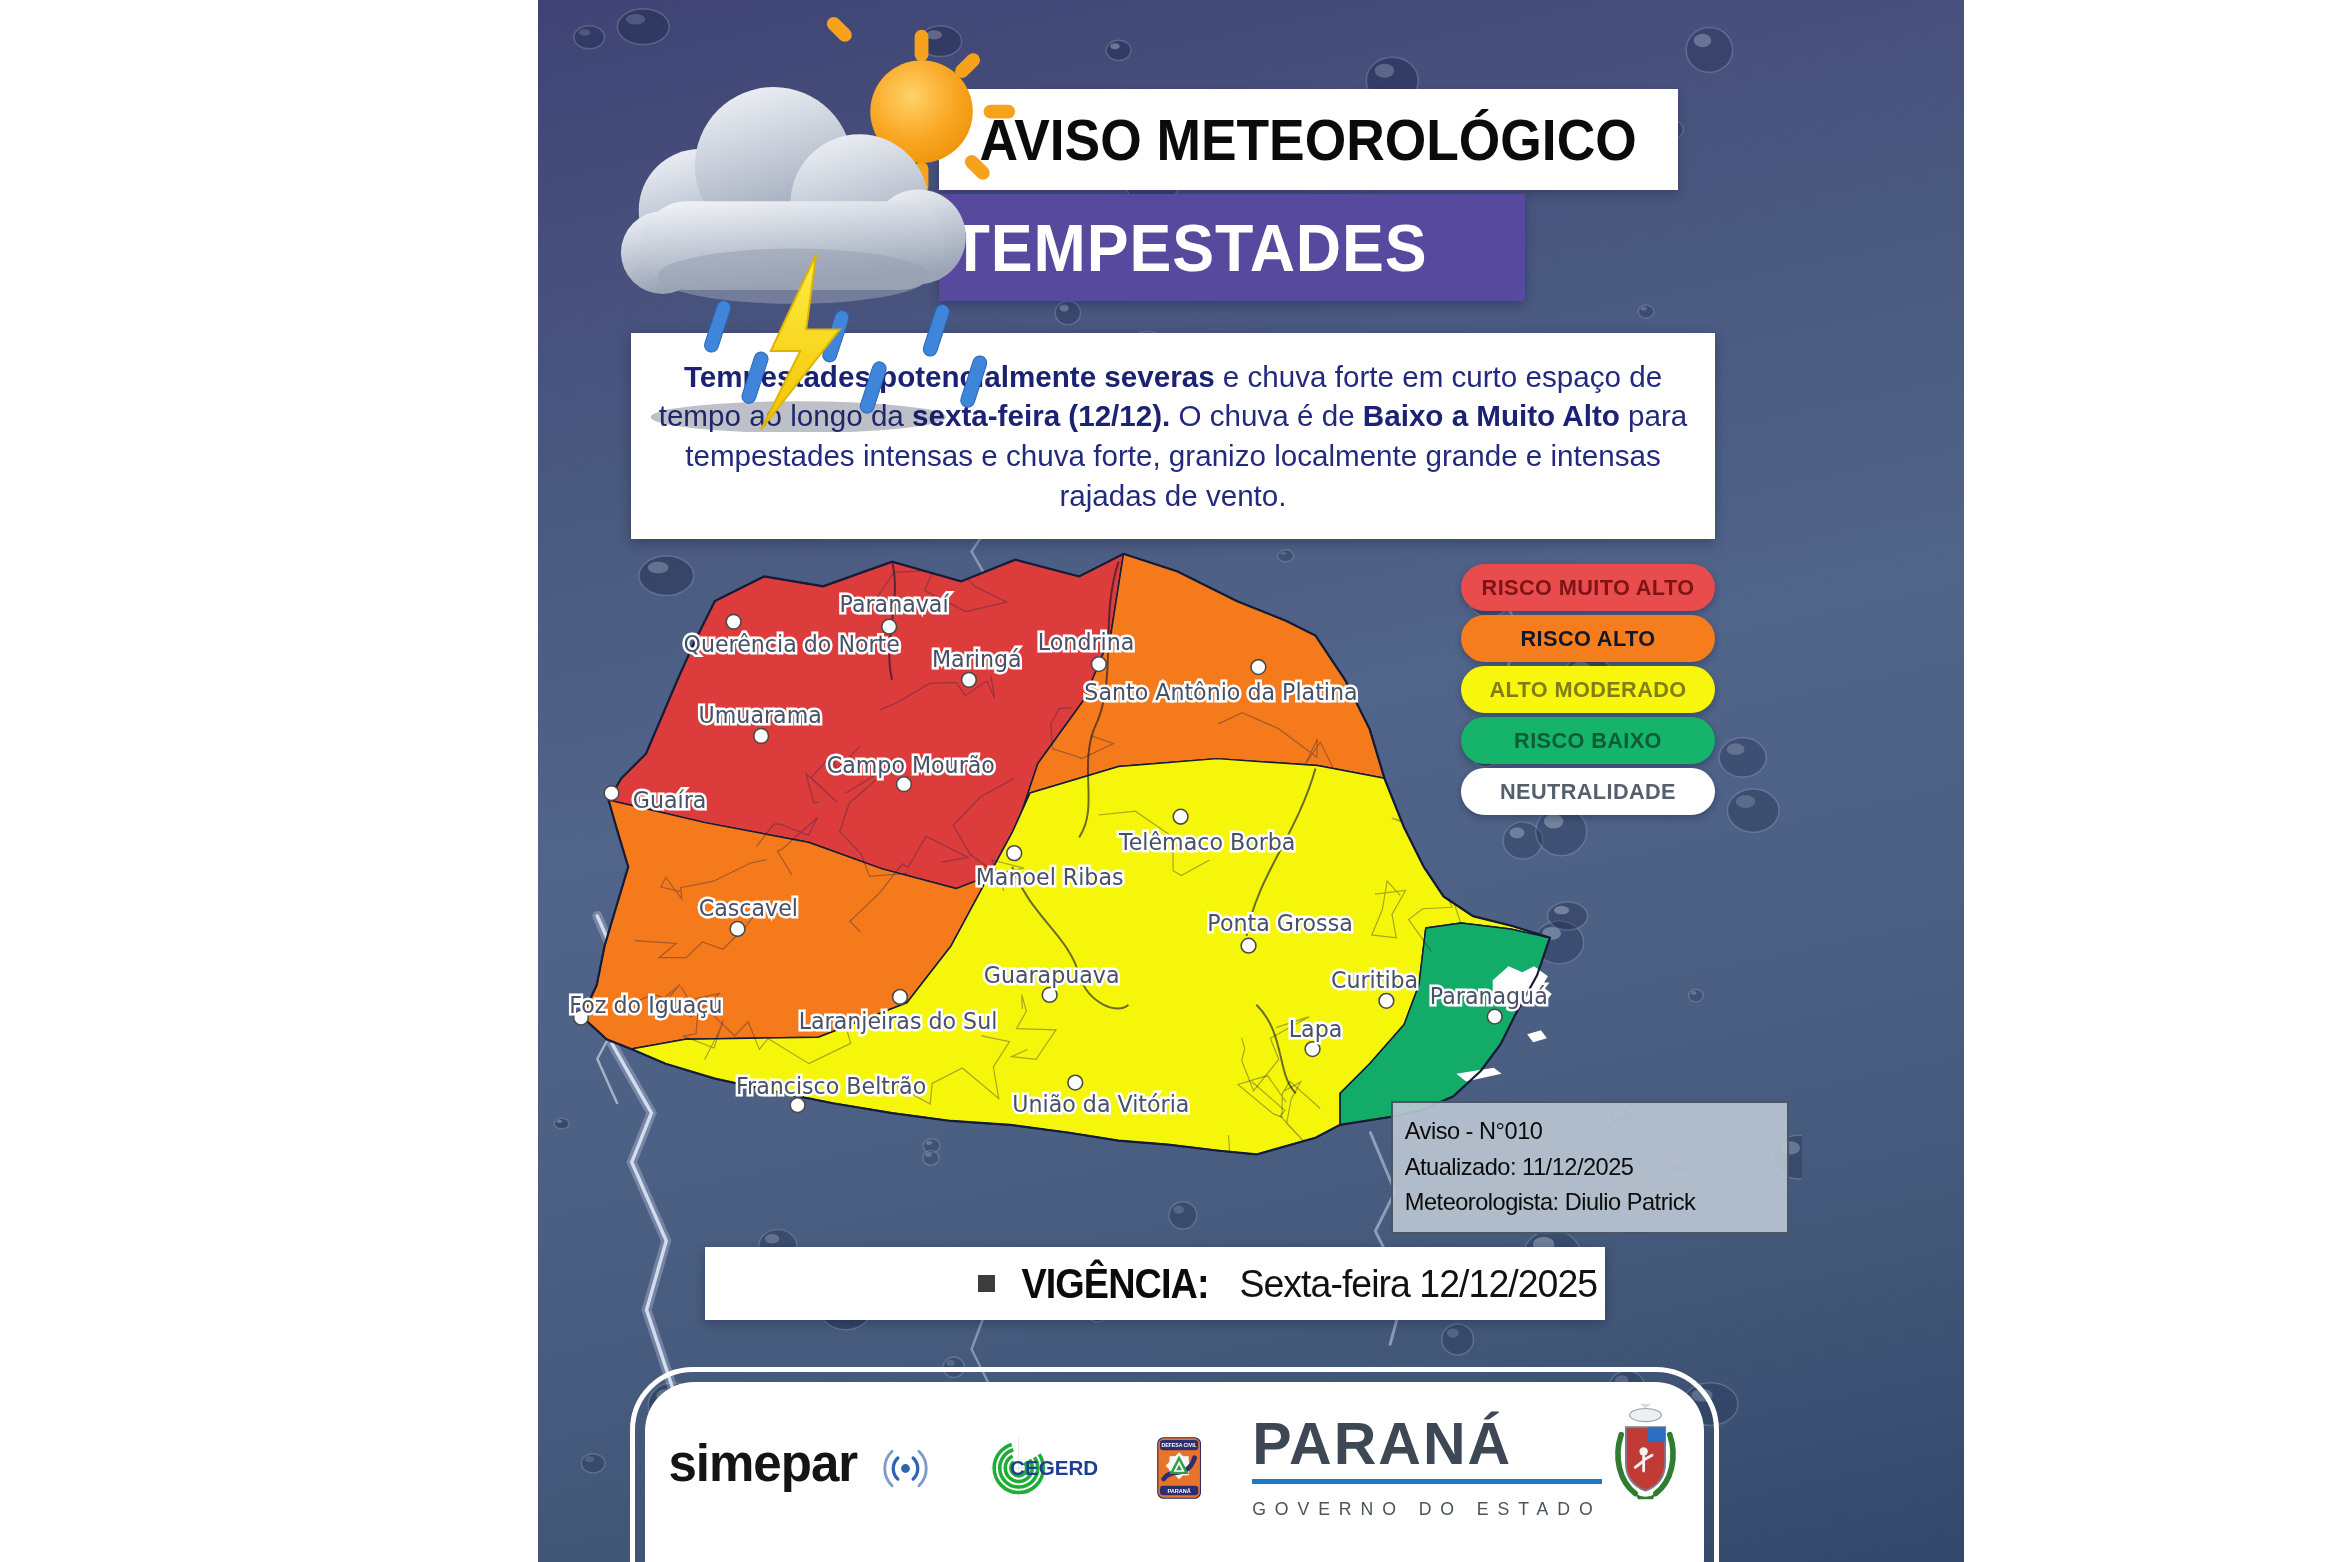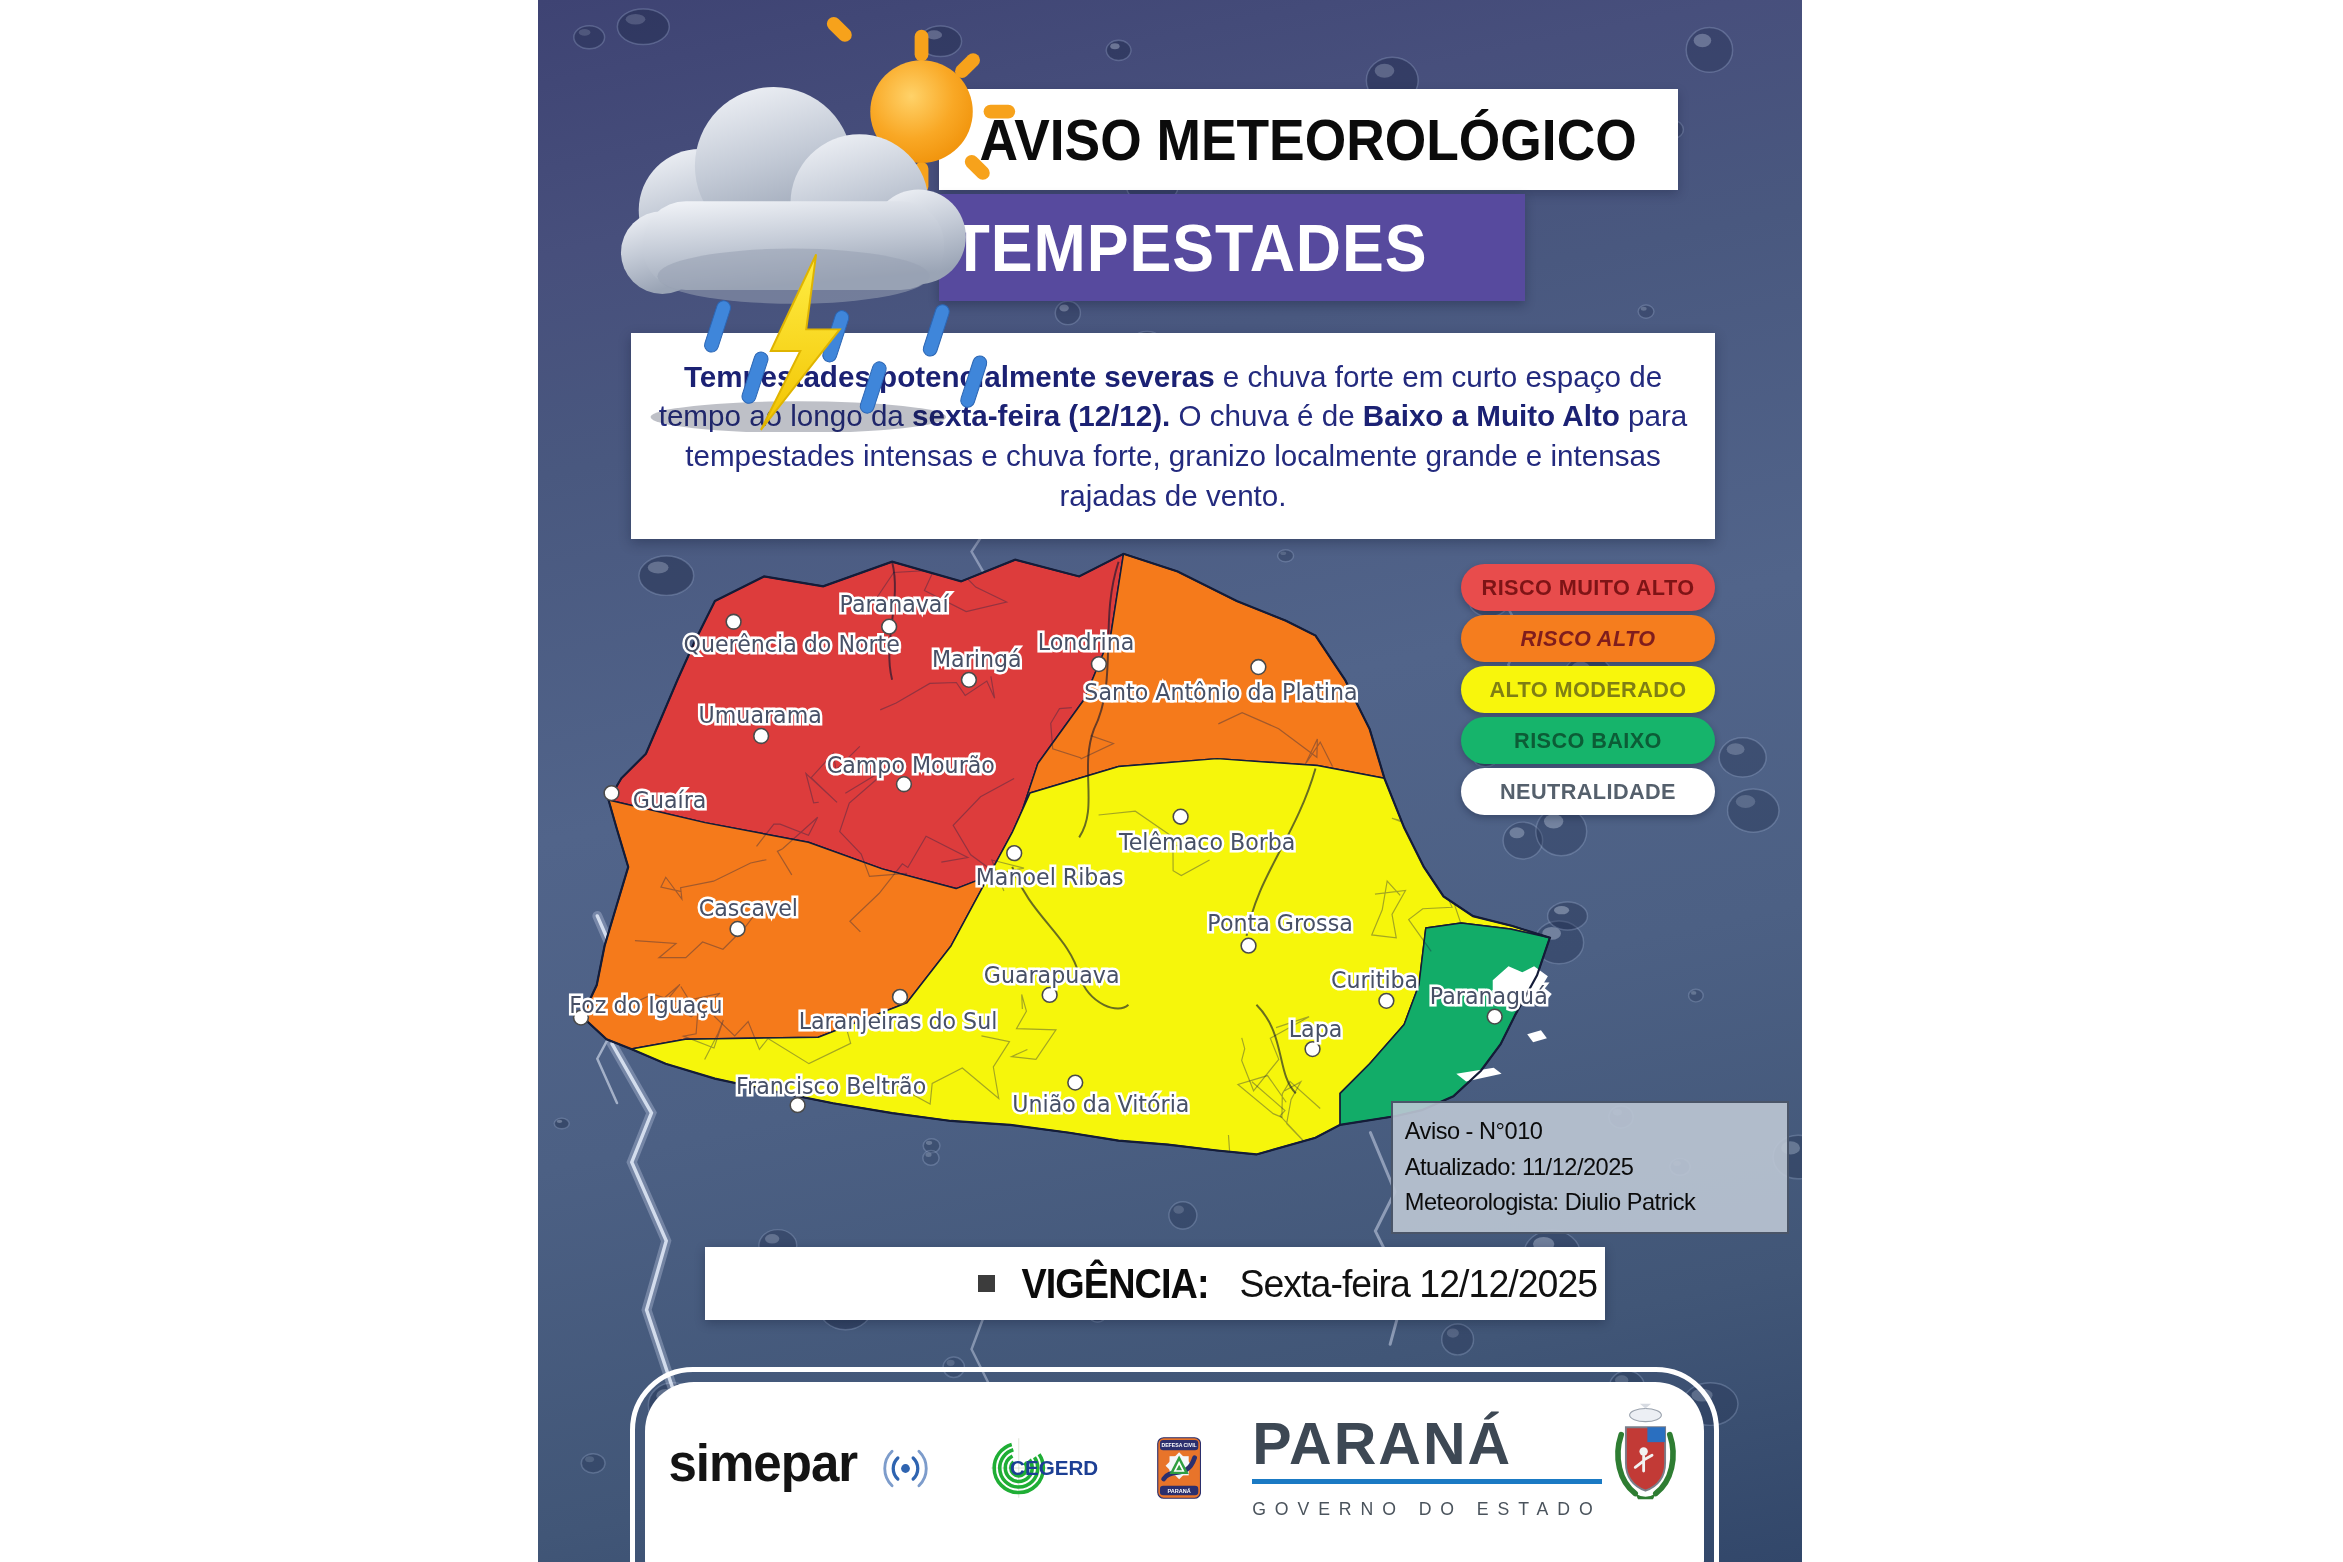--- a/index.html
+++ b/index.html
@@ -1,18 +1,18 @@
 <!DOCTYPE html>
 <html><head>
 <meta charset="utf-8">
 <style>
   html,body{margin:0;padding:0;background:#ffffff;}
   .stage{position:relative;width:2343px;height:1562px;background:#ffffff;overflow:hidden;
          font-family:"Liberation Sans", sans-serif;}
-  .poster{position:absolute;left:538px;top:0;width:1264px;height:1562px;overflow:hidden;
+  .poster{position:absolute;left:538px;top:0;width:1426px;height:1562px;overflow:hidden;
           background:linear-gradient(168deg,#3e4373 0%,#474f7c 14%,#49587f 26%,#51648a 46%,#4c6084 64%,#415677 84%,#32476a 100%);}
   .bg-decor{position:absolute;left:0;top:0;width:1264px;height:1562px;}
 
   
   .banner-title{position:absolute;left:401px;top:89px;width:739px;height:101px;background:#ffffff;
       display:flex;align-items:center;justify-content:center;z-index:2;box-shadow:0 3.9px 9.9px rgba(10,15,40,.25);}
   .banner-title span{font-size:58px;font-weight:800;color:#0b0b0b;letter-spacing:0;transform:scaleX(.92);white-space:nowrap;}
   .banner-sub{position:absolute;left:401px;top:194px;width:586px;height:107px;background:#574a9e;
       display:flex;align-items:center;z-index:2;box-shadow:0 3.9px 9.9px rgba(10,15,40,.3);}
   .banner-sub span{font-size:66px;font-weight:800;color:#ffffff;letter-spacing:1px;transform:scaleX(.95);white-space:nowrap;}
@@ -370,21 +370,21 @@
           <text x="820" y="445" class="city-label">Curitiba</text>
           <circle cx="757" cy="515" r="7.5" class="city-dot"></circle>
           <text x="760" y="495" class="city-label">Lapa</text>
           <circle cx="942" cy="482" r="7.5" class="city-dot"></circle>
           <text x="936" y="461" class="city-label">Paranaguá</text>
         </g>
     </svg>
 
     <div class="legend">
       <div class="legend-pill" style="background: rgb(232, 76, 76); color: rgb(126, 20, 22);">RISCO MUITO ALTO</div>
-      <div class="legend-pill" style="background: rgb(245, 125, 30); color: #7f1d1d; font-style: italic;">RISCO ALTO</div>
+      <div class="legend-pill" style="background: rgb(245, 125, 30); color: #0f172a;">RISCO ALTO</div>
       <div class="legend-pill" style="background: rgb(248, 246, 12); color: rgb(127, 126, 20);">ALTO MODERADO</div>
       <div class="legend-pill" style="background: rgb(22, 180, 107); color: rgb(12, 92, 54);">RISCO BAIXO</div>
       <div class="legend-pill" style="background: rgb(255, 255, 255); color: rgb(85, 96, 108);">NEUTRALIDADE</div>
     </div>
 
     <div class="aviso-box">
       <div>Aviso - N°010</div>
       <div>Atualizado: 11/12/2025</div>
       <div>Meteorologista: Diulio Patrick</div>
     </div>

